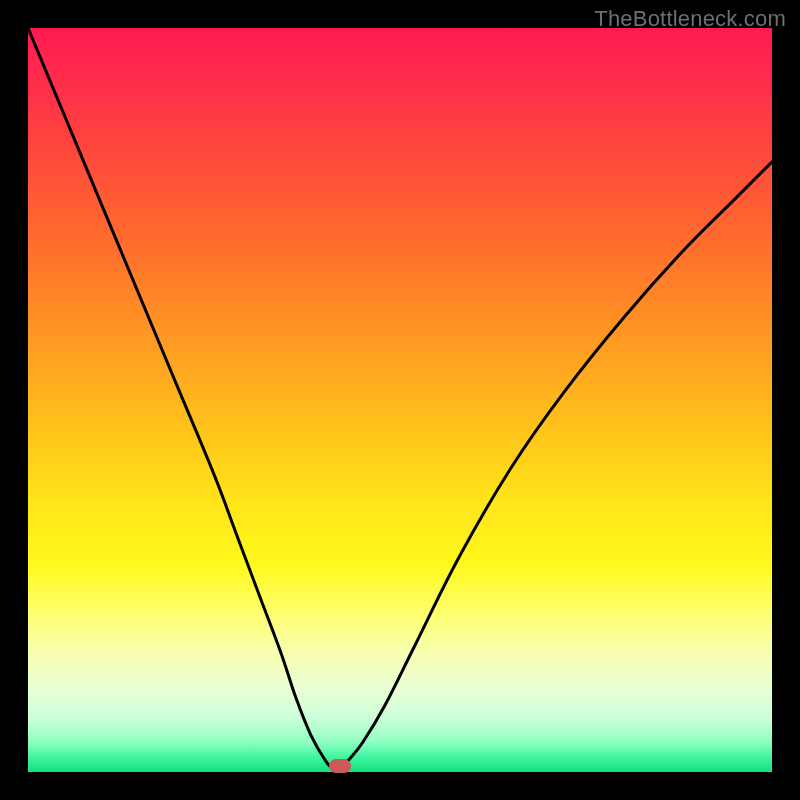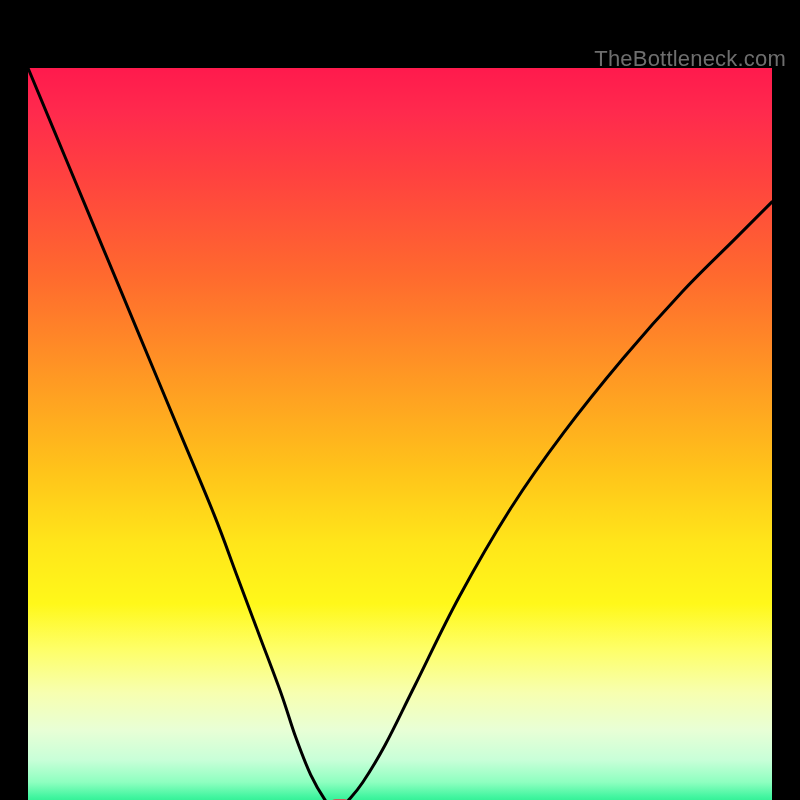--- a/index.html
+++ b/index.html
@@ -9,21 +9,20 @@
     height: 800px;
     background: #000;
     font-family: Arial, Helvetica, sans-serif;
     overflow: hidden;
   }
   .frame {
     position: relative;
     width: 800px;
     height: 564px;
     background: #000;
-    margin-top: 40px;
   }
   .plot {
     position: absolute;
     left: 28px;
     top: 28px;
     width: 744px;
     height: 744px;
     background: linear-gradient(to bottom,
       #ff1a4d 0%,
       #ff2a4d 6%,

